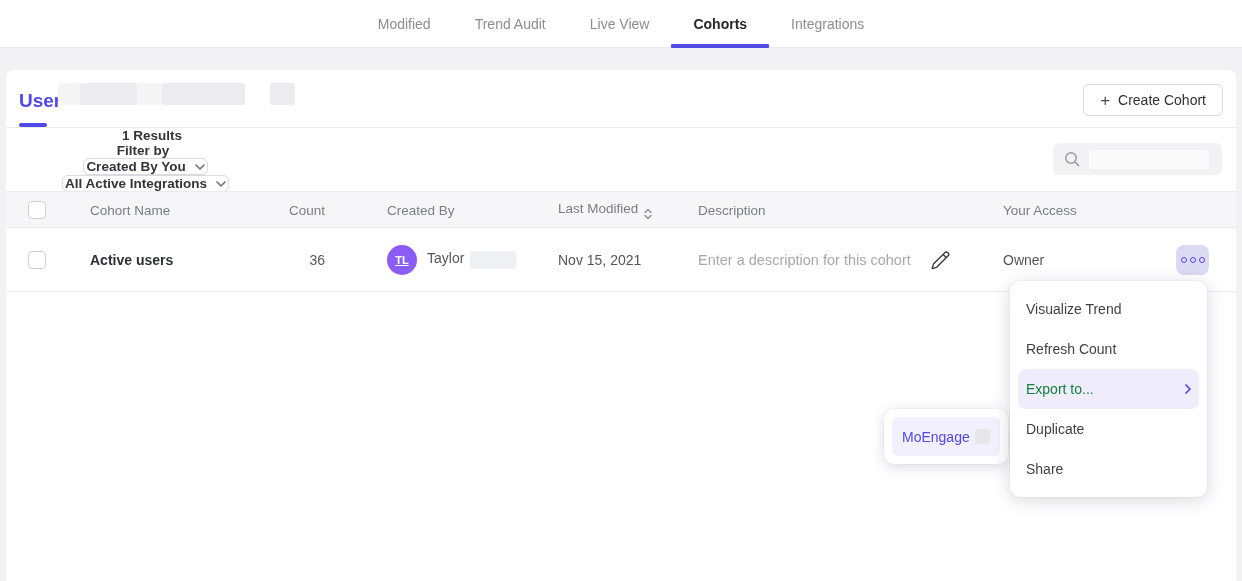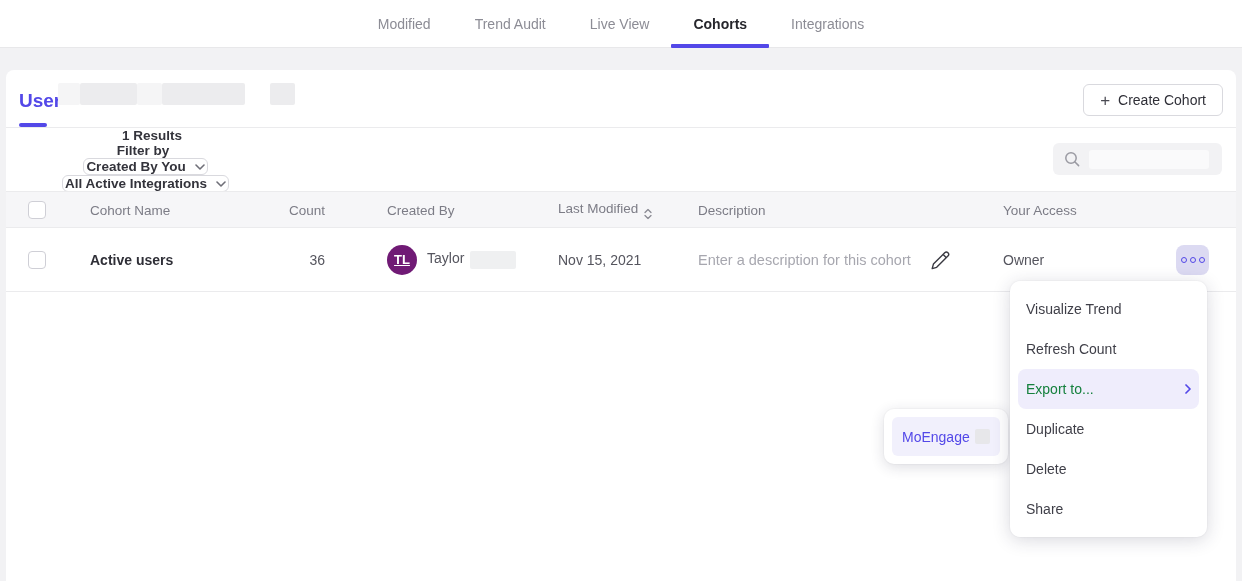--- a/index.html
+++ b/index.html
@@ -88,22 +88,22 @@
   .c-mod     { left:552px; }
   .c-desc    { left:692px; }
   .c-access  { left:997px; }
   .checkbox {
     width:18px; height:18px; background:#fff; border:1.5px solid #cfcfd6;
     border-radius:4px; cursor:pointer;
   }
   .row-name { font-weight:700; color:#2f2f37; }
   .created-wrap { display:flex; align-items:center; gap:10px; }
   .avatar {
-    width:30px; height:30px; border-radius:50%; background:#701a75;
-    color:#fff; font-size:13px; font-weight:700;
+    width:30px; height:30px; border-radius:50%; background:#8b5cf6;
+    color:#fff; font-size:11px; font-weight:700;
     display:flex; align-items:center; justify-content:center;text-decoration:underline;
   }
   .name-redacted { display:inline-block; width:46px; height:18px; background:#eff0f1; border-radius:2px; margin-left:6px; vertical-align:middle; }
   .sort-icon { display:inline-flex; flex-direction:column; gap:1px; margin-left:6px; vertical-align:-1px; }
   .desc-placeholder { color:#a7a7af; font-size:14.5px; }
   .pencil-btn { position:absolute; left:924px; top:50%; transform:translateY(-50%); cursor:pointer; display:flex; }
   .more-btn {
     position:absolute; left:1170px; top:17px; width:33px; height:30px;
     background:#dcdaf2; border-radius:8px; cursor:pointer;
     display:flex; align-items:center; justify-content:center; gap:3px;
@@ -262,21 +262,20 @@
     <div class="menu-item">Refresh Count</div>
     <div class="menu-item highlighted">
       <span>Export to...</span>
       <span>
         <svg width="6" height="10" viewBox="0 0 6 10">
             <path d="M1 1l4 4-4 4" fill="none" stroke="#5348e8" stroke-width="1.7" stroke-linecap="round" stroke-linejoin="round"></path>
           </svg>
       </span>
     </div>
     <div class="menu-item">Duplicate</div>
-    <div class="menu-item">Delete</div>
     <div class="menu-item">Share</div>
   </div>
 
   <div class="submenu">
     <div class="submenu-item">
       <span>MoEngage</span>
       <span class="submenu-redacted"></span>
     </div>
   </div>
 

